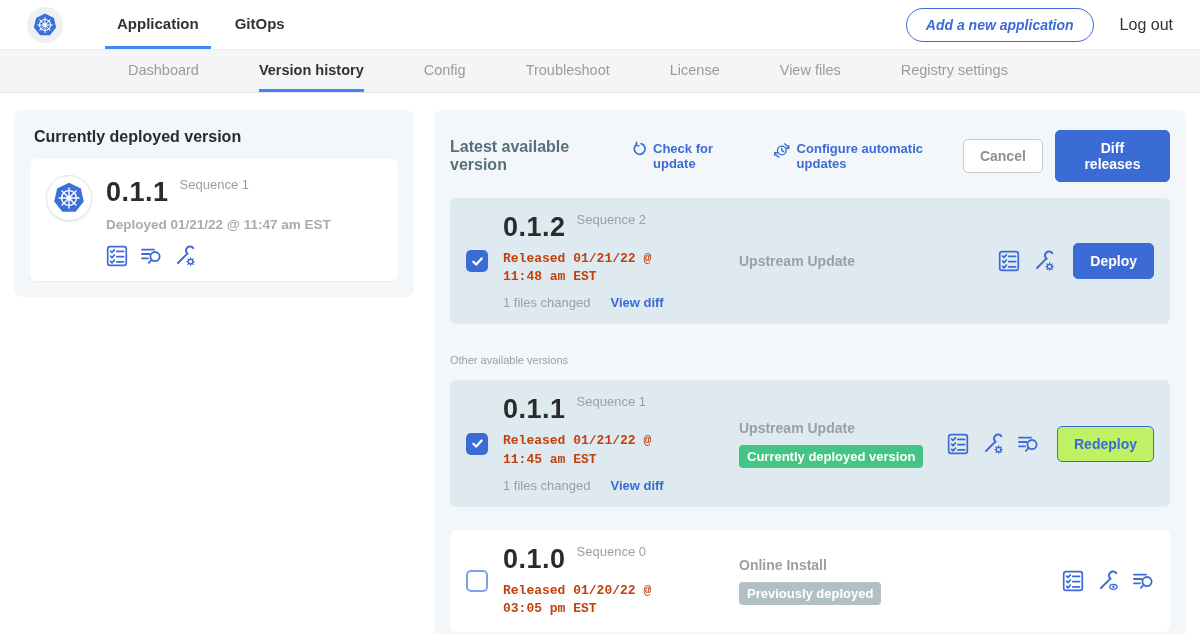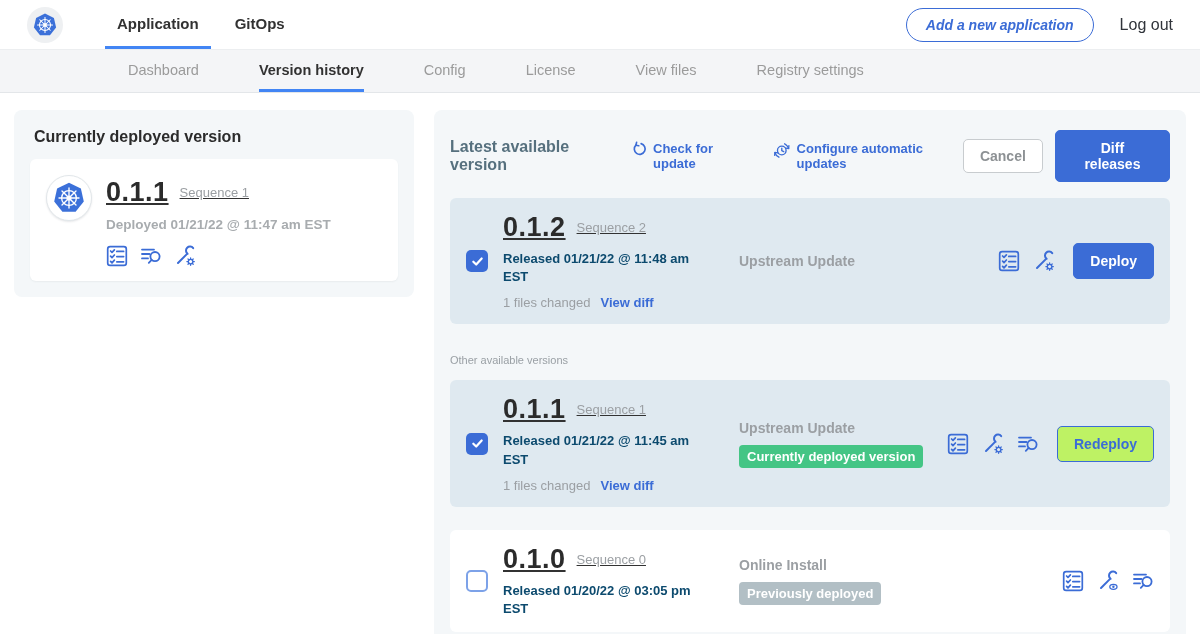--- a/index.html
+++ b/index.html
@@ -35,21 +35,21 @@
 
   
   .main{display:flex;align-items:flex-start;gap:20px;padding:17px 14px 0;}
 
   .panel{background:var(--panel);border-radius:8px;}
   .left-panel{width:400px;padding:18px 16px 16px;flex:none;}
   .left-title{font-size:16px;font-weight:700;color:#2b2b2b;margin:0 4px 13px;}
   .deployed-card{background:#fff;border-radius:6px;box-shadow:0 1px 2px rgba(50,60,70,.06);padding:16px 16px 14px;display:flex;}
   .k8s-badge{width:46px;height:46px;border-radius:50%;background:#fff;border:1px solid #e2e7ea;box-shadow:0 1px 2px rgba(50,60,70,.12);display:flex;align-items:center;justify-content:center;flex:none;}
   .deployed-info{margin-left:14px;padding-top:2px;}
-  .ver-row{display:flex;align-items:center;gap:11px;text-decoration:underline;}
+  .ver-row{display:flex;align-items:flex-start;gap:11px;}
   .ver-num{font-size:27px;font-weight:700;color:#2b2b2b;letter-spacing:.5px;}
   .ver-seq{font-size:13px;color:var(--gray);}
   .deployed-date{font-size:13.5px;color:#a8acaf;font-weight:600;margin-top:9px;}
   .icon-row{display:flex;align-items:center;gap:12px;margin-top:13px;}
   .icon{width:22px;height:22px;color:var(--blue);display:block;cursor:pointer;}
   .icon.sm{width:17px;height:17px;}
 
   
   .right-panel{flex:1;padding:16px 16px 24px;}
   .rp-header{display:flex;align-items:center;margin-top:4px;}
@@ -70,22 +70,22 @@
   .vc-mid{min-height:120px;}
   .vc-last{margin-top:23px;min-height:87px;}
   .other-title{font-size:11px;color:#9aa0a5;margin:30px 0 14px;}
 
   .checkbox{width:22px;height:22px;border-radius:5px;flex:none;cursor:pointer;display:flex;align-items:center;justify-content:center;}
   .checkbox.checked{background:var(--blue);}
   .checkbox.unchecked{background:#fff;border:2px solid #7da2e8;}
   .checkbox svg{width:13px;height:13px;}
 
   .vc-info{margin-left:15px;width:203px;flex:none;}
-  .released{font-size:13px;color:#0c4a6e;font-weight:600;line-height:1.4;margin-top:7px;max-width:190px;}
-  .files-row{display:flex;gap:10px;font-size:13px;margin-top:9px;}
+  .released{font-size:13px;color:#c2410c;font-weight:600;line-height:1.4;margin-top:7px;max-width:190px;font-family:Liberation Mono, monospace;}
+  .files-row{display:flex;gap:20px;font-size:13px;margin-top:9px;}
   .files-changed{color:var(--gray);}
   .view-diff{color:var(--blue);font-weight:700;cursor:pointer;}
   .vc-source{flex:1;display:flex;flex-direction:column;justify-content:center;gap:9px;padding-left:33px;}
   .source-label{font-size:14px;font-weight:700;color:#9b9fa3;}
   .badge{display:inline-block;align-self:flex-start;color:#fff;font-size:13px;font-weight:700;padding:4px 8px;border-radius:4px;}
   .badge-green{background:var(--green);}
   .badge-gray{background:var(--graybadge);}
   .vc-actions{display:flex;align-items:center;gap:13px;flex:none;}
   .vc-actions .btn{margin-left:5px;}
   .hidden-defs{position:absolute;width:0;height:0;overflow:hidden;}
@@ -208,20 +208,23 @@
     <div class="subnav-tab">
         <span>Dashboard</span>
       </div>
     <div class="subnav-tab active">
         <span>Version history</span>
       </div>
     <div class="subnav-tab">
         <span>Config</span>
       </div>
     <div class="subnav-tab">
+        <span>Troubleshoot</span>
+      </div>
+    <div class="subnav-tab">
         <span>License</span>
       </div>
     <div class="subnav-tab">
         <span>View files</span>
       </div>
     <div class="subnav-tab">
         <span>Registry settings</span>
       </div>
   </div>
 

